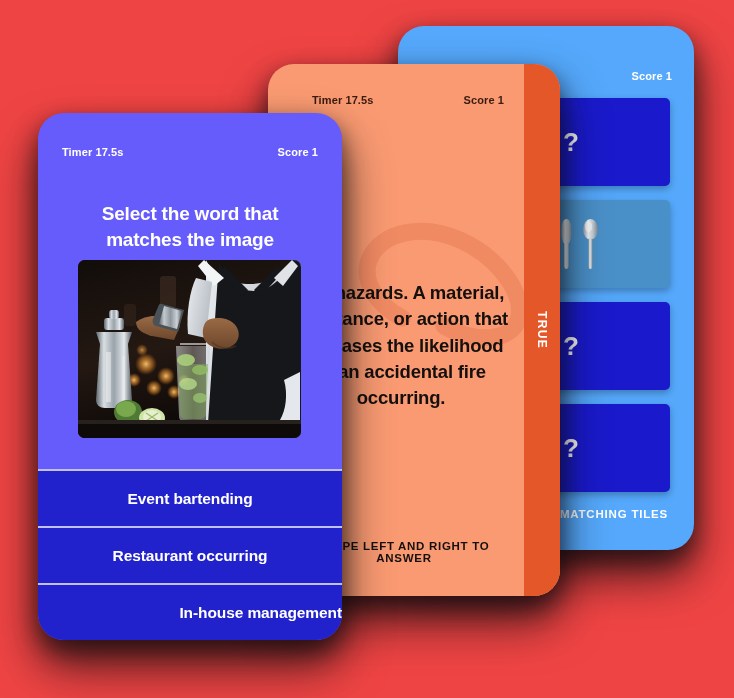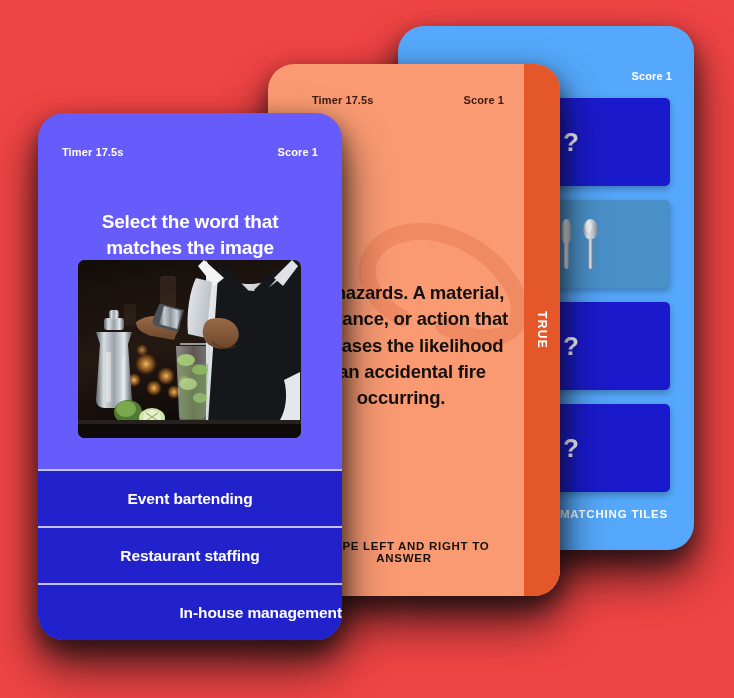--- a/index.html
+++ b/index.html
@@ -169,21 +169,20 @@
     position: absolute;
     left: 30px;
     right: 30px;
     top: 88px;
     text-align: center;
     color: #ffffff;
     font-size: 19px;
     line-height: 1.35;
     font-weight: 700;
     letter-spacing: -0.2px;
-    margin-top: 8px;
   }
   #purple-photo {
     position: absolute;
     left: 40px;
     top: 147px;
     width: 223px;
     height: 178px;
     border-radius: 7px;
     overflow: hidden;
     background: #17120f;
@@ -390,21 +389,21 @@
         <rect y="160" width="223" height="18" fill="#0d0a09"></rect>
         <rect y="160" width="223" height="4" fill="#2e2723" opacity="0.8"></rect>
       </svg>
     </div>
 
     <div id="purple-options">
       <div class="opt">
         <span>Event bartending</span>
       </div>
       <div class="opt">
-        <span>Restaurant staffing</span>
+        <span>Restaurant occurring</span>
       </div>
       <div class="opt">
         <span>In-house management</span>
       </div>
     </div>
   </div>
 
 </div>
 
 </body></html>

